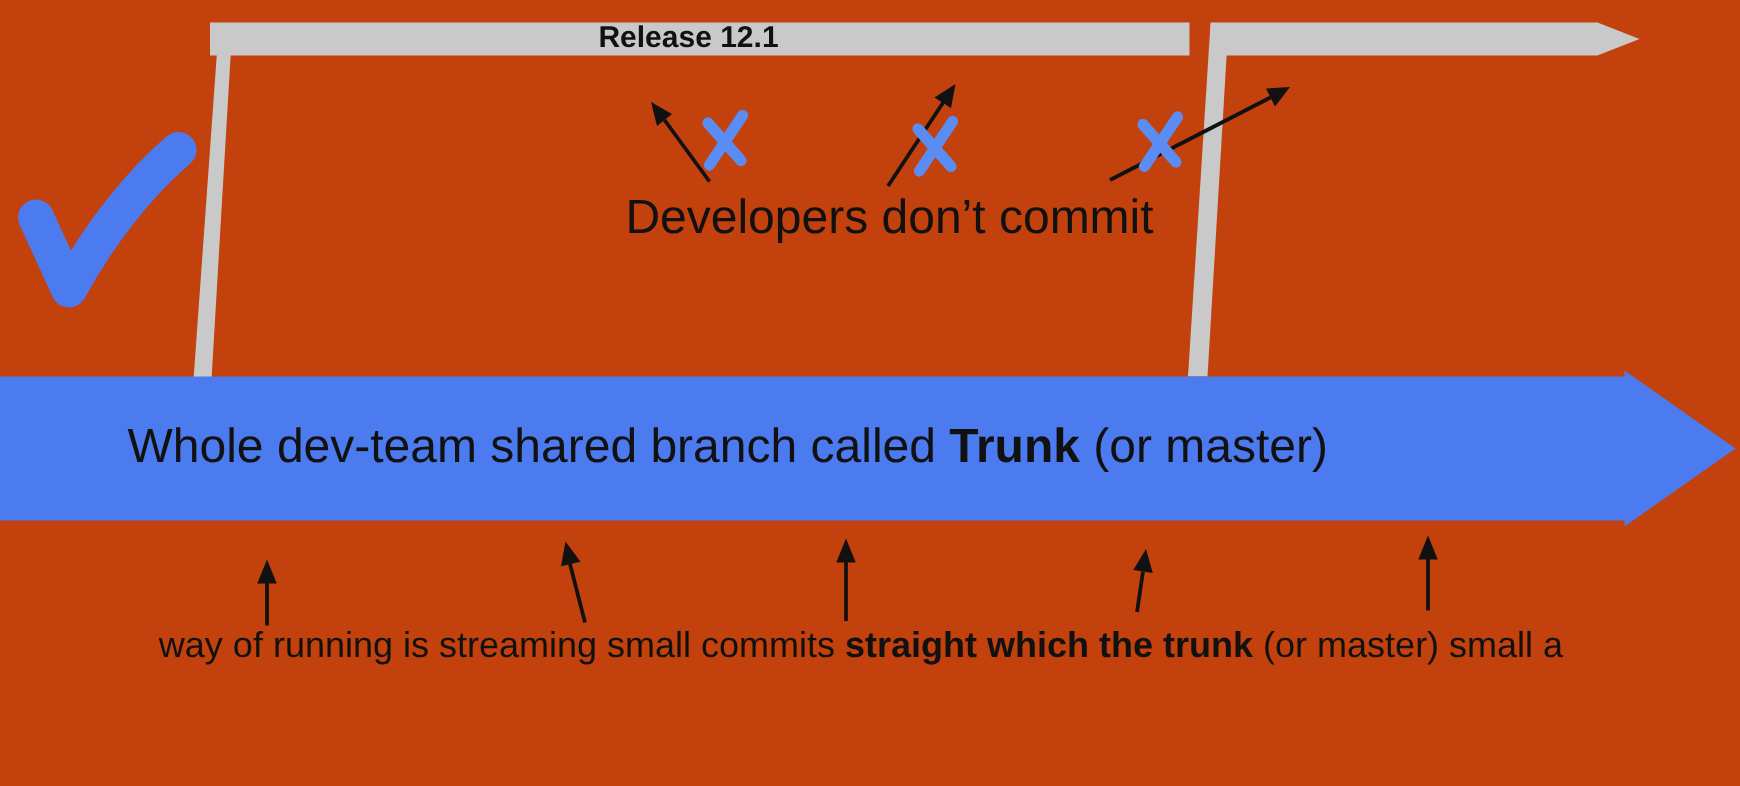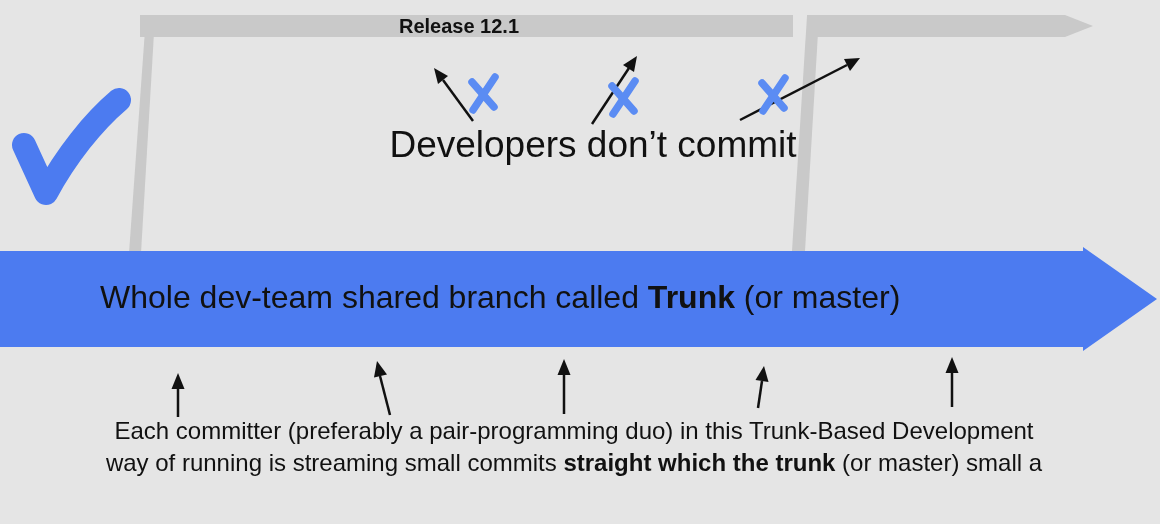--- a/index.html
+++ b/index.html
@@ -5,43 +5,43 @@
   :root{
     --trunk_blue:#4c7bf0;
     --x_blue:#5b8cf3;
     --branch_gray:#c9c9c9;
     --ink:#111111;
   }
   html,body{margin:0;padding:0;background:#ffffff;}
   #stage{
     position:relative;
     width:1160px;height:524px;
-    background:#e5e5e5;
+    background:#c2410c;
     overflow:hidden;
     font-family:"Liberation Sans","DejaVu Sans",sans-serif;
     color:var(--ink);
   }
   #diagram-svg{position:absolute;left:0;top:0;width:1160px;height:524px;}
   .label{position:absolute;white-space:nowrap;}
   .branch-label{
     font-size:20px;font-weight:bold;
     transform:translate(-50%,-50%);
   }
   .trunk-label{
     font-size:32px;
-    top:299px;left:100px;
+    top:299px;left:85px;
     transform:translateY(-54%);
   }
   .note-center{
     text-align:center;
     transform:translateX(-50%);
   }
   #no-commit-note{
     left:593px;top:128px;
-    font-size:37px;line-height:33px;
+    font-size:32px;line-height:33px;
   }
   #committers-note{
     left:574px;top:415px;
     font-size:24px;line-height:32px;
   }
   .bold{font-weight:bold;}
 </style>
 </head>
 <body>
 
@@ -111,19 +111,18 @@
 
   <div class="label trunk-label">
     <span>Whole dev-team shared branch called </span><span class="bold">Trunk</span><span> (or master)</span>
   </div>
 
   <div class="label note-center" id="no-commit-note">
     <div>Developers don’t commit</div>
   </div>
 
   <div class="label note-center" id="committers-note">
-    <div>Each committer (preferably a pair-programming duo) in this Trunk-Based Development</div>
     <div>
       <span>way of running is streaming small commits </span><span class="bold">straight which the trunk</span><span> (or master) small a</span>
     </div>
   </div>
 
 </div>
 
 </body></html>

